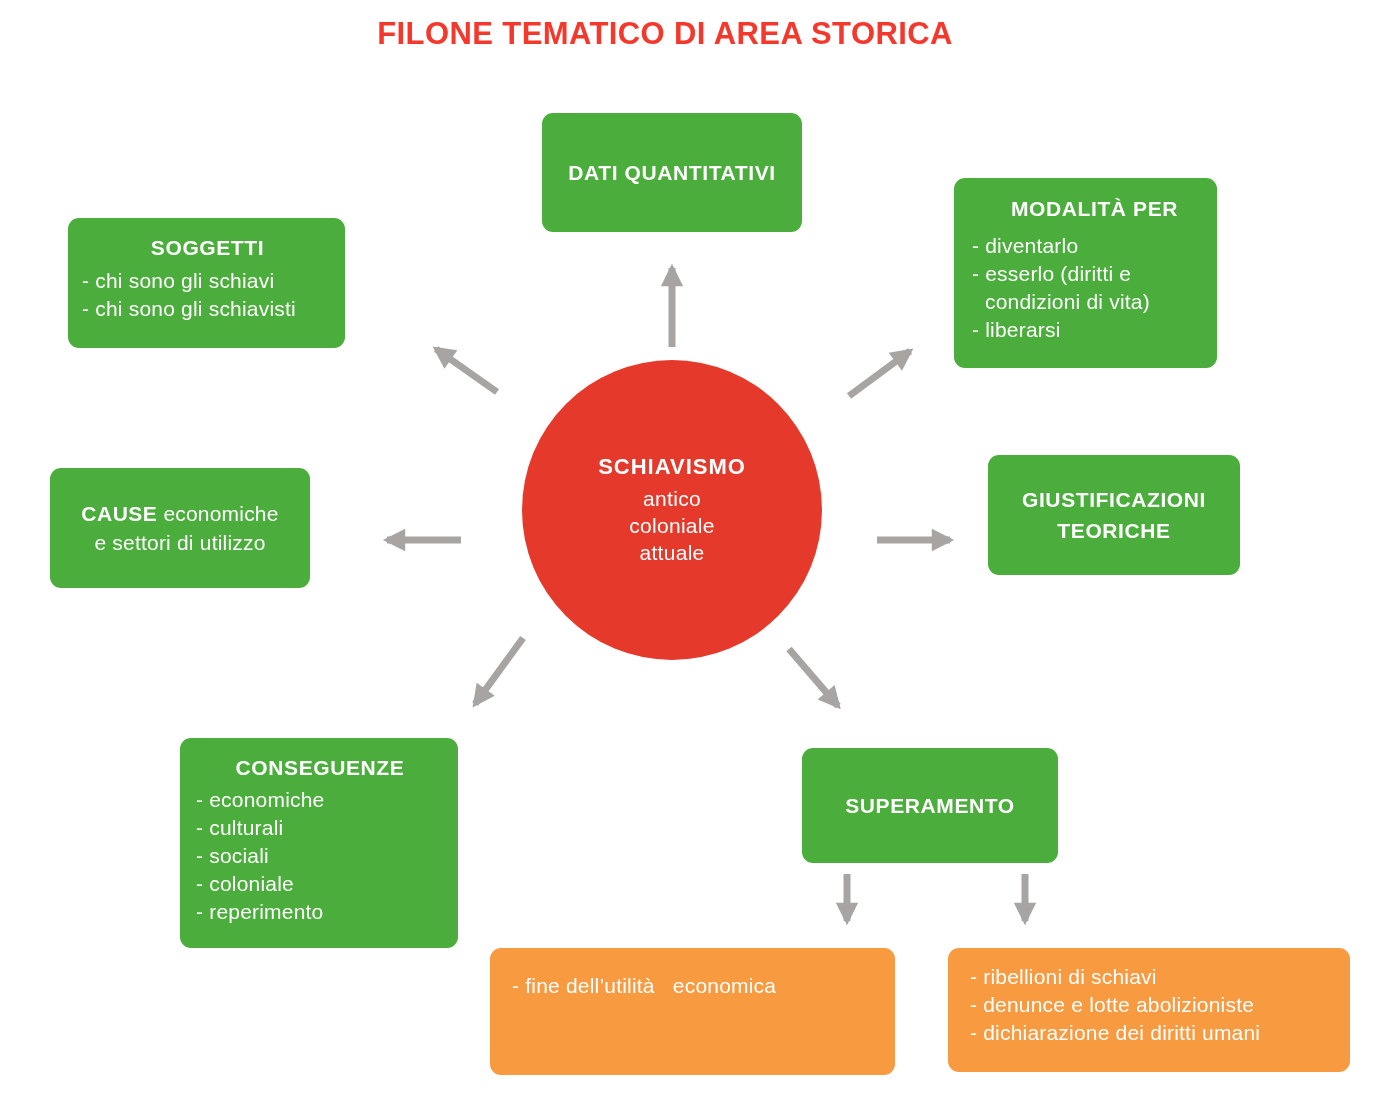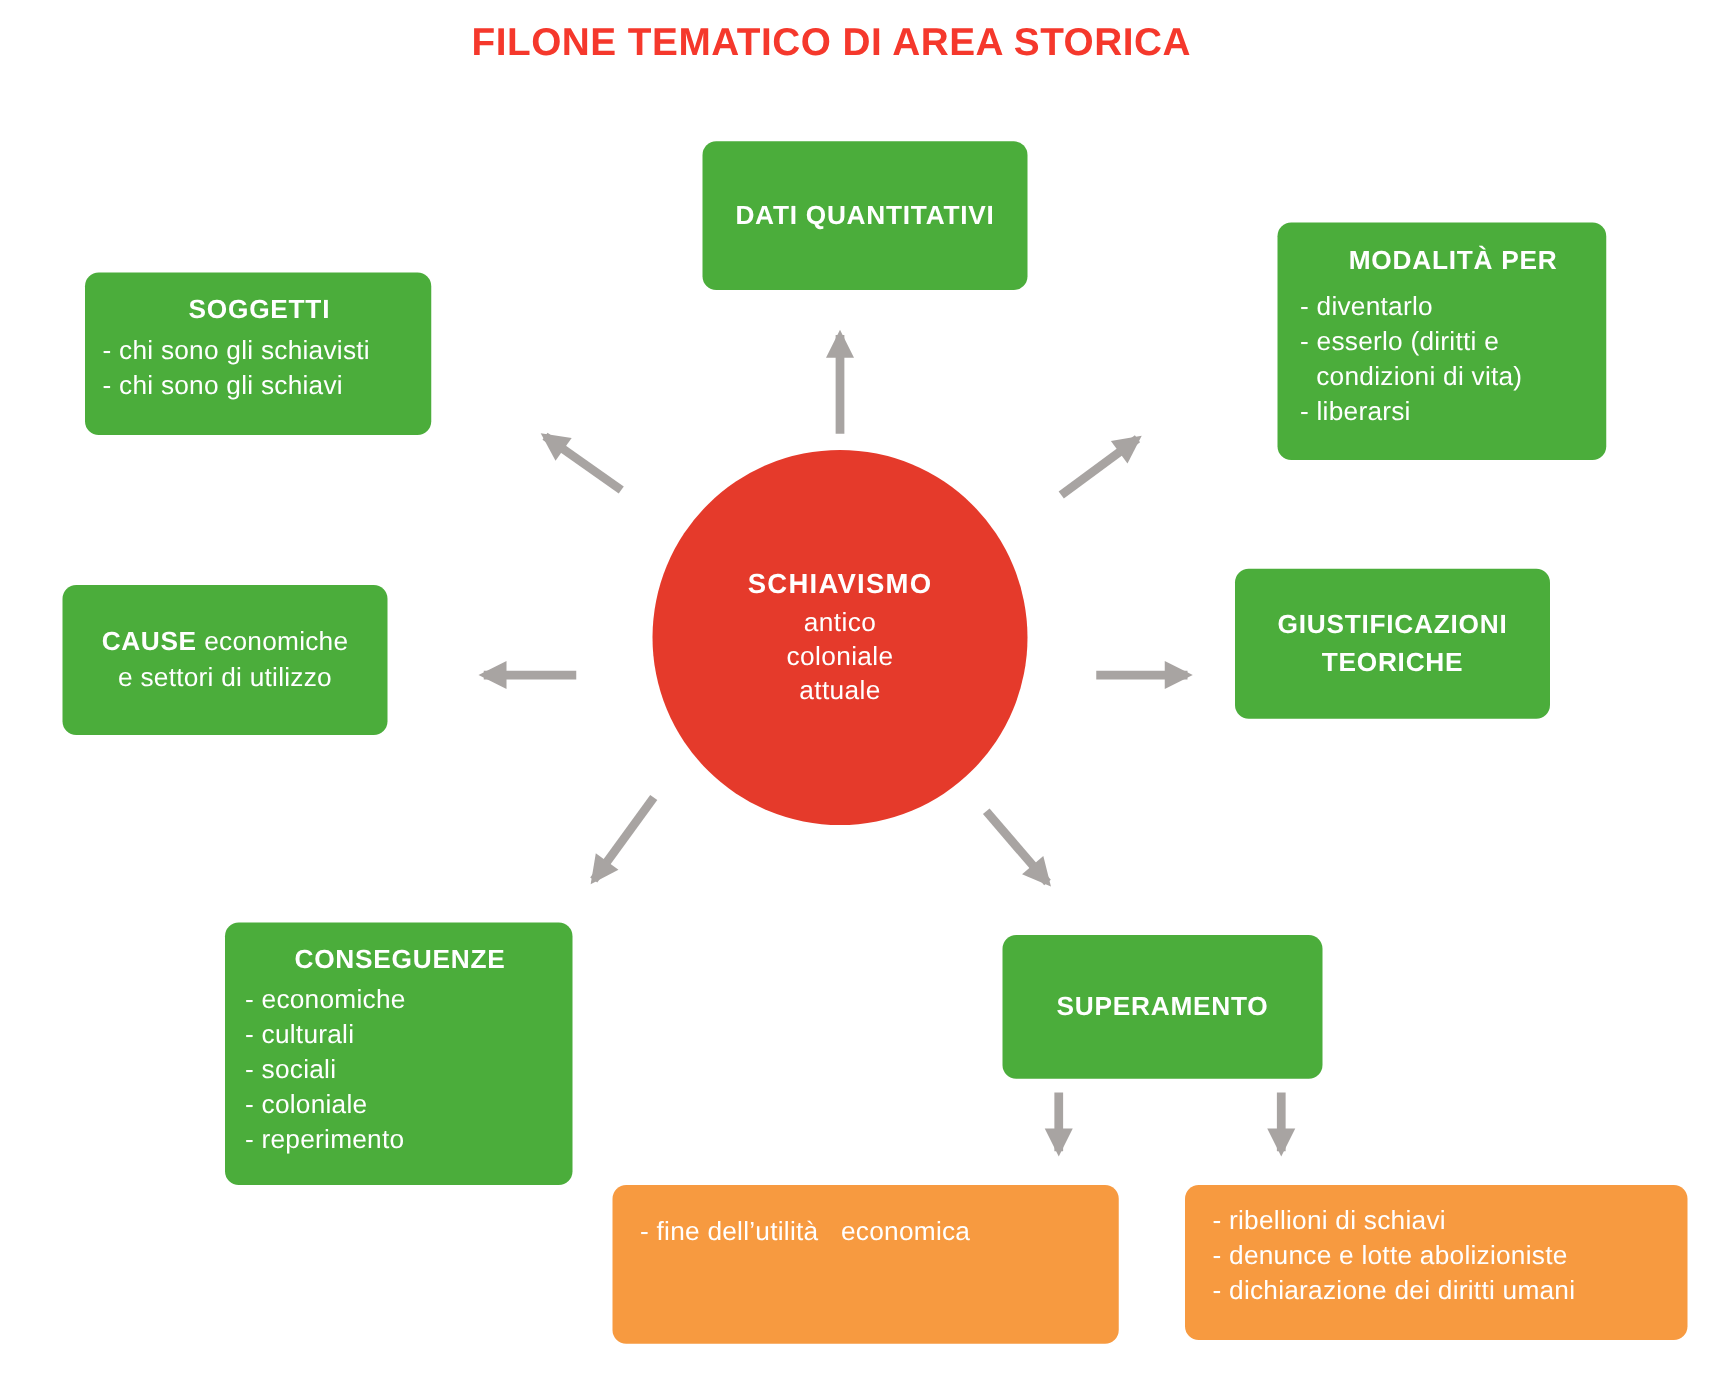--- a/index.html
+++ b/index.html
@@ -40,24 +40,24 @@
     font-size: 21px;
     line-height: 32px;
     letter-spacing: 0.6px;
     text-align: center;
   }
   .items { font-size: 21px; line-height: 28px; letter-spacing: 0.2px; }
   .item  { padding-left: 13px; text-indent: -13px; white-space: pre-wrap; }
 
   
   .n-dati { left: 542px; top: 113px; width: 260px; height: 119px;
-            display: flex; align-items: center; justify-content: center; margin-left: 20px; }
+            display: flex; align-items: center; justify-content: center; }
   .n-dati .head { max-width: 212px; }
 
-  .n-modalita { left: 1022px; top: 178px; width: 263px; height: 190px;
+  .n-modalita { left: 954px; top: 178px; width: 263px; height: 190px;
                 padding: 15px 0 0 18px; }
   .n-modalita .head { margin-bottom: 7px; }
 
   .n-soggetti { left: 68px; top: 218px; width: 277px; height: 130px;
                 padding: 14px 12px 0 14px; }
   .n-soggetti .head { margin-bottom: 3px; }
 
   .n-cause { left: 50px; top: 468px; width: 260px; height: 120px;
              display: flex; flex-direction: column; align-items: center; justify-content: center;
              font-size: 21px; line-height: 29px; letter-spacing: 0.2px; text-align: center; }
@@ -133,22 +133,22 @@
     <div class="items">
       <div class="item">- diventarlo</div>
       <div class="item">- esserlo (diritti e condizioni di vita)</div>
       <div class="item">- liberarsi</div>
     </div>
   </div>
 
   <div class="node green n-soggetti">
     <div class="head">SOGGETTI</div>
     <div class="items">
+      <div class="item">- chi sono gli schiavi</div>
       <div class="item">- chi sono gli schiavisti</div>
-      <div class="item">- chi sono gli schiavi</div>
     </div>
   </div>
 
   <div class="node green n-cause">
     <div><b>CAUSE</b><span> economiche</span></div>
     <div>e settori di utilizzo</div>
   </div>
 
   <div class="node green n-giustificazioni">
     <div class="head">GIUSTIFICAZIONI TEORICHE</div>

